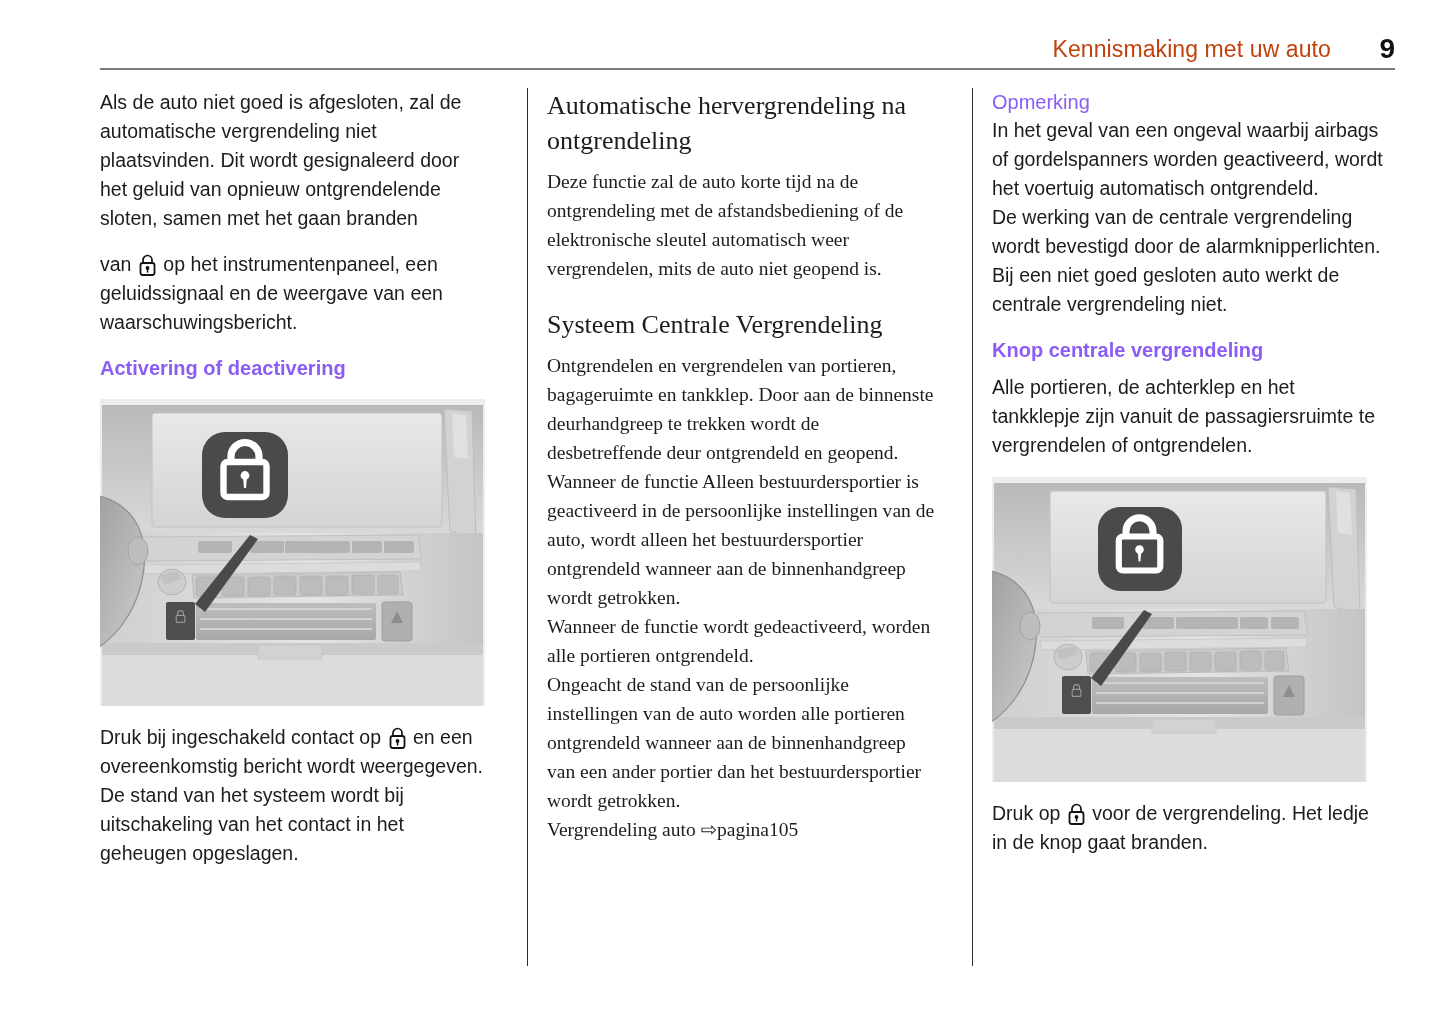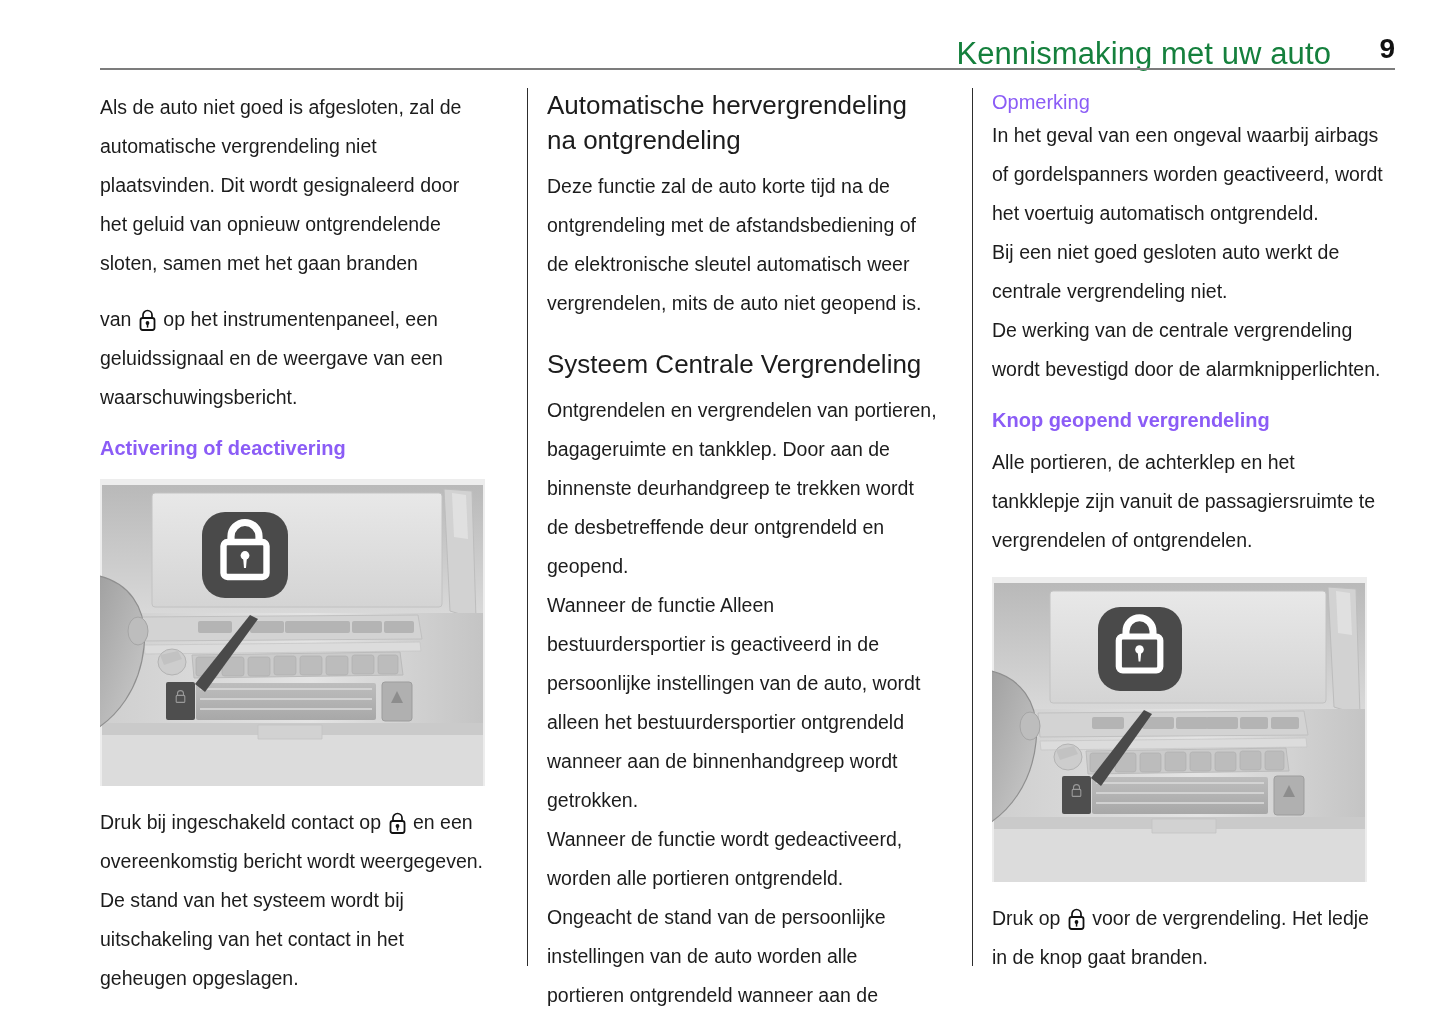--- a/index.html
+++ b/index.html
@@ -21,23 +21,23 @@
     position: absolute;
     left: 100px;
     top: 36px;
     width: 1295px;
     height: 34px;
   }
   .page-header .hdr-title {
     position: absolute;
     right: 64px;
     top: 0;
-    font-size: 31px;
+    font-size: 23px;
     font-weight: 400;
-    color: #15803d;
+    color: #c2410c;
     letter-spacing: 0.1px;
     white-space: nowrap;
   }
   .page-header .hdr-pagenum {
     position: absolute;
     right: 0;
     top: -3px;
     font-size: 28px;
     font-weight: 700;
     color: #111;
@@ -59,38 +59,38 @@
     width: 1295px;
     height: 880px;
   }
   .col {
     position: absolute;
     top: 0;
     width: 391px;
     height: 880px;
   }
   .col-1 { left: 0px; }
-  .col-2 { left: 447px; }
+  .col-2 { left: 447px; font-family: Liberation Serif, serif; }
   .col-3 { left: 892px; }
 
   .col-divider {
     position: absolute;
     top: 0;
     width: 1px;
     height: 878px;
     background: #2d2d2d;
   }
   .div-1 { left: 427px; }
   .div-2 { left: 872px; }
 
   
   p.body {
     margin: 0;
     font-size: 19.5px;
-    line-height: 39px;
+    line-height: 29px;
     color: #1c1c1c;
     letter-spacing: 0.01px;
   }
   p.body + p.body { margin-top: 0; }
 
   h2.sec-heading {
     margin: 0;
     font-size: 26px;
     line-height: 35px;
     font-weight: 400;
@@ -292,26 +292,26 @@
     <p class="body">Ongeacht de stand van de persoonlijke instellingen van de auto worden alle portieren ontgrendeld wanneer aan de binnenhandgreep van een ander portier dan het bestuurdersportier wordt getrokken.</p>
 
     <p class="body"><span>Vergrendeling auto</span><span> </span><span>⇨</span><span>pagina105</span></p>
   </div>
 
   <div class="col col-3">
 
     <h3 class="sub-heading" style="font-weight:400;">Opmerking</h3>
 
     <p class="body">In het geval van een ongeval waarbij airbags of gordelspanners worden geactiveerd, wordt het voertuig automatisch ontgrendeld.</p>
+    <p class="body">De werking van de centrale vergrendeling wordt bevestigd door de alarmknipperlichten.</p>
     <p class="body">Bij een niet goed gesloten auto werkt de centrale vergrendeling niet.</p>
-    <p class="body">De werking van de centrale vergrendeling wordt bevestigd door de alarmknipperlichten.</p>
-
-    <div class="gap-md"></div>
-
-    <h3 class="sub-heading">Knop geopend vergrendeling</h3>
+
+    <div class="gap-md"></div>
+
+    <h3 class="sub-heading">Knop centrale vergrendeling</h3>
 
     <div class="gap-sm"></div>
 
     <p class="body">Alle portieren, de achterklep en het tankklepje zijn vanuit de passagiersruimte te vergrendelen of ontgrendelen.</p>
 
     <div class="gap-md"></div>
 
     <div class="figure fig-right">
       <svg viewBox="0 0 375 305" xmlns="http://www.w3.org/2000/svg" aria-hidden="true">
         <defs>

